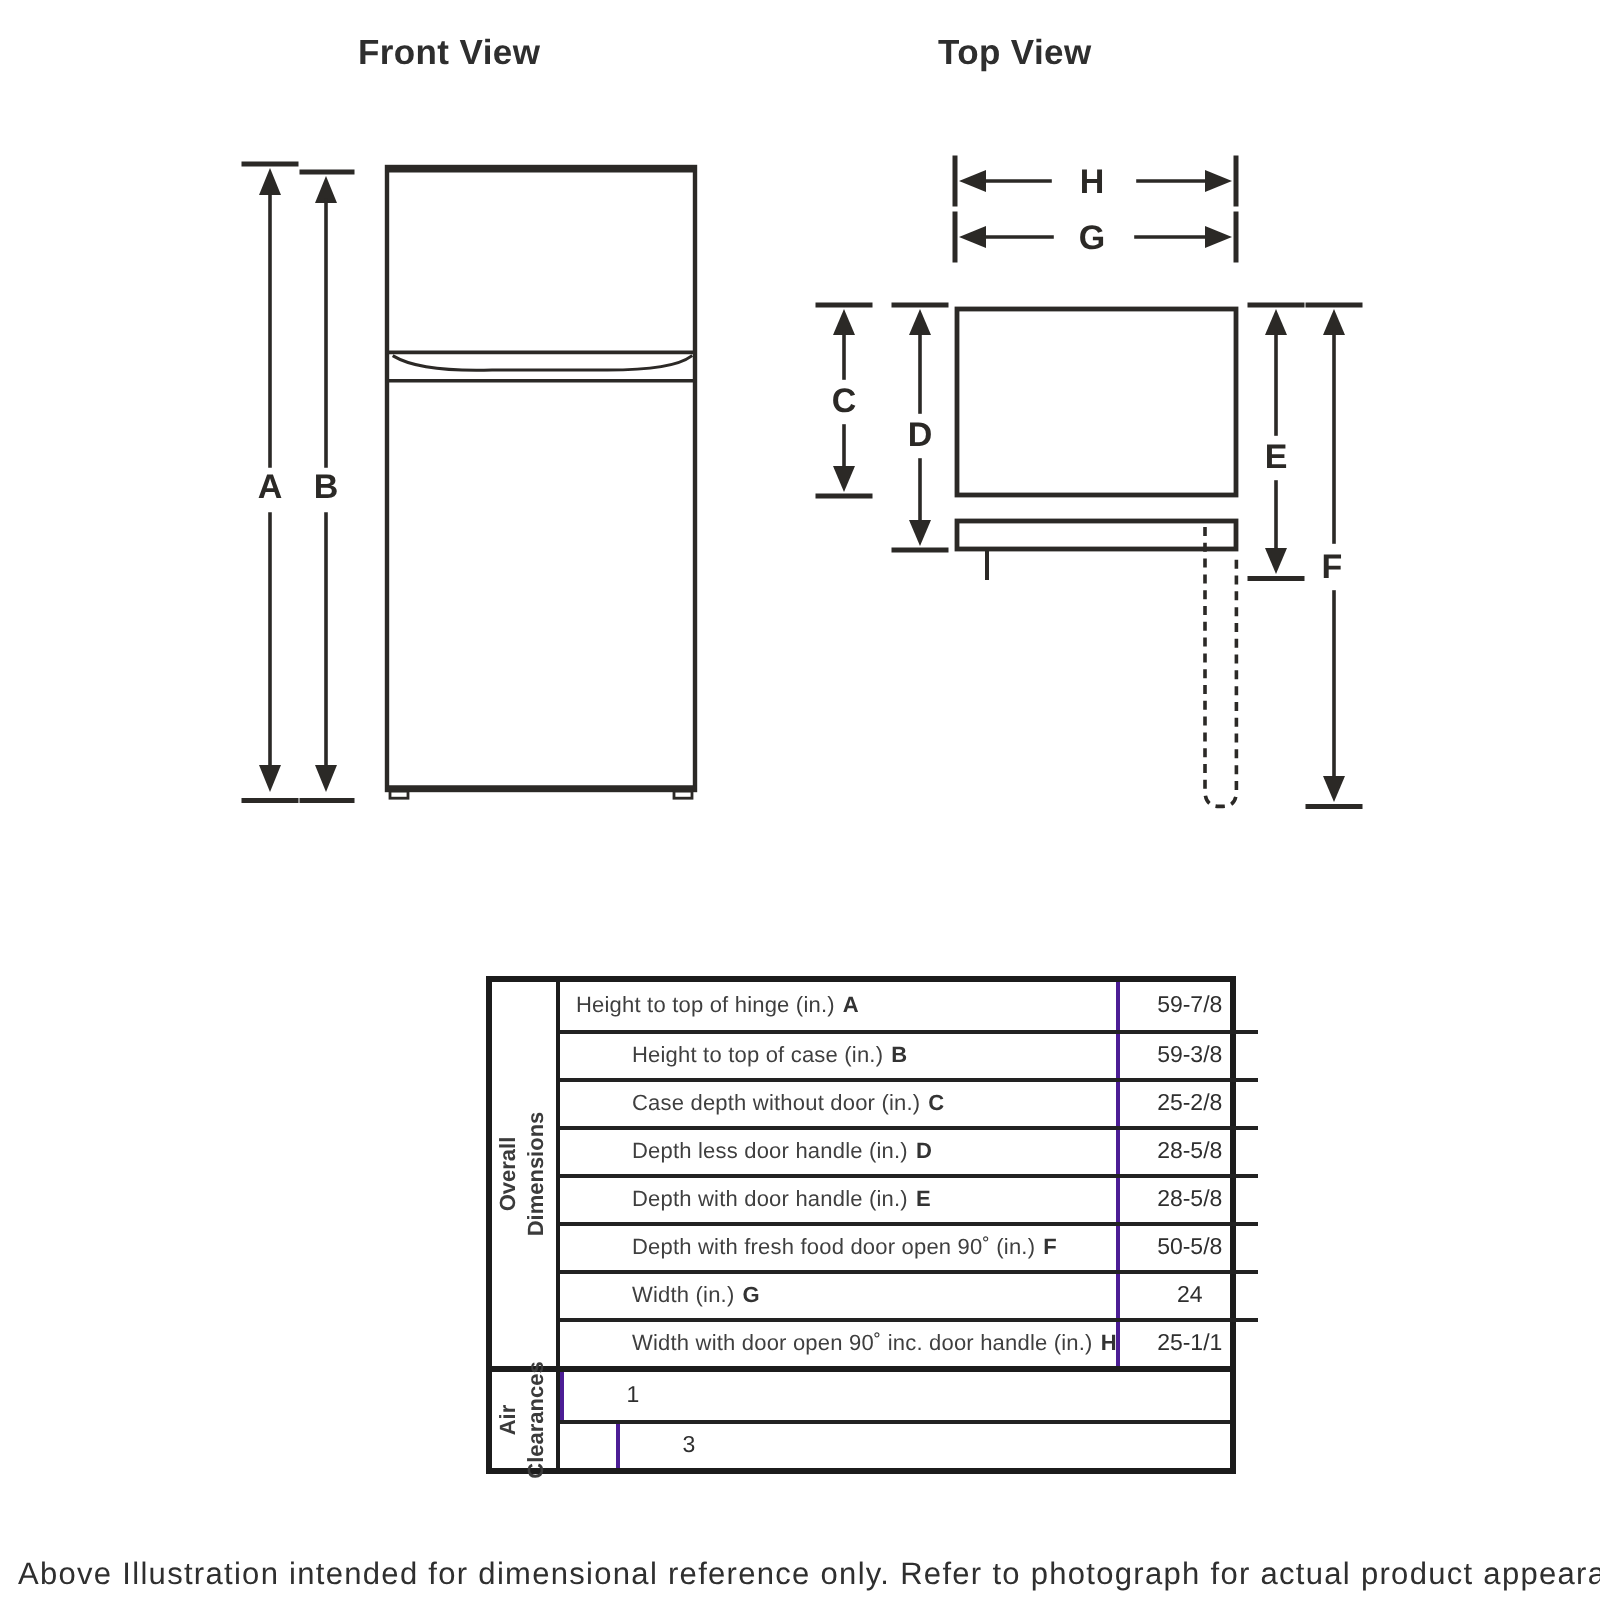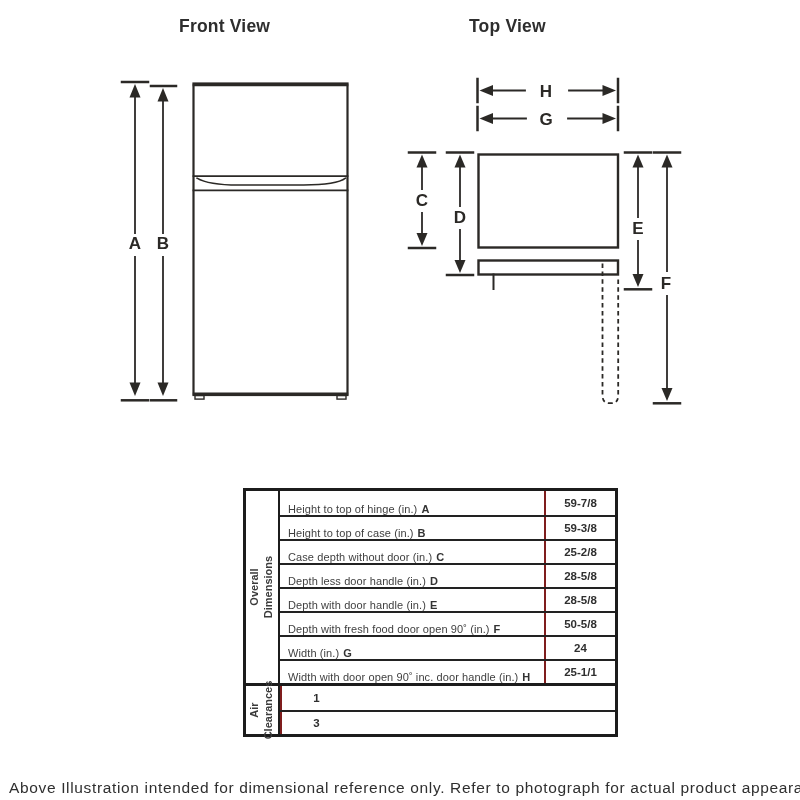--- a/index.html
+++ b/index.html
@@ -29,30 +29,30 @@
     position:relative;
   }
   .grot{
     position:absolute;left:50%;top:50%;
     transform:translate(-50%,-50%) rotate(-90deg);
     white-space:nowrap;text-align:center;
     font-size:11px;font-weight:700;color:#3b3b3b;line-height:1.25;
   }
   .rows{flex:1;display:flex;flex-direction:column;}
   .trow{display:flex;height:24px;box-sizing:border-box;}
-  .trow + .trow{border-top:2px solid #222222;}
+  .trow + .trow{border-top:2px solid #222222;padding-left:28px;}
   .tdesc{
-    flex:1;display:flex;align-items:flex-end;padding-left:8px;
+    flex:1;display:flex;align-items:center;padding-left:8px;
     font-size:11px;color:#3f3f3f;letter-spacing:.1px;white-space:nowrap;overflow:hidden;
   }
   .tkey{font-weight:700;color:#333;margin-left:4px;}
   .tval{
-    width:69px;flex:0 0 69px;border-left:2px solid #7f1d1d;
+    width:69px;flex:0 0 69px;border-left:2px solid #4c1d95;
     display:flex;align-items:center;justify-content:center;
-    font-size:11.5px;font-weight:700;color:#2f2f2f;
+    font-size:11.5px;font-weight:400;color:#2f2f2f;
   }
   .footnote{
     position:absolute;left:9px;top:779px;white-space:nowrap;
     font-size:15.5px;color:#2f2f2f;letter-spacing:.65px;
   }
 </style>
 </head>
 <body>
 
 <div class="view-title" style="left:179px;">Front View</div>

